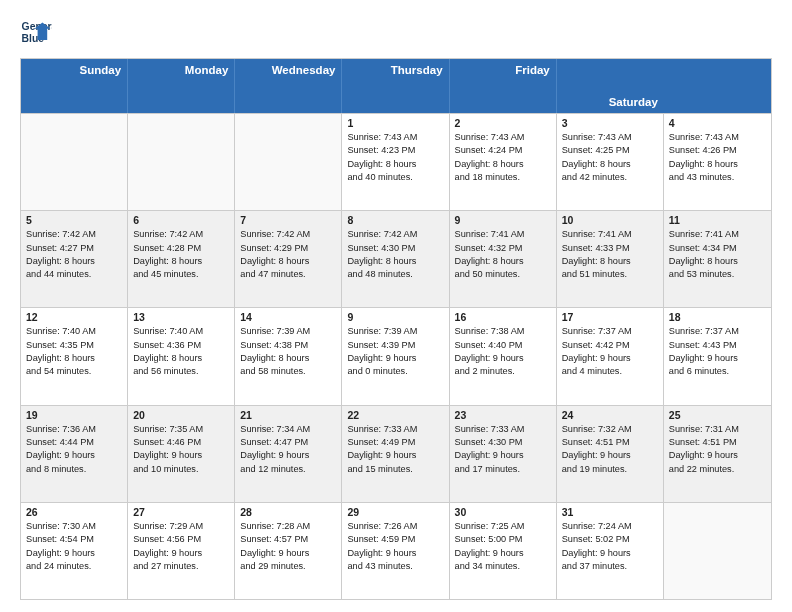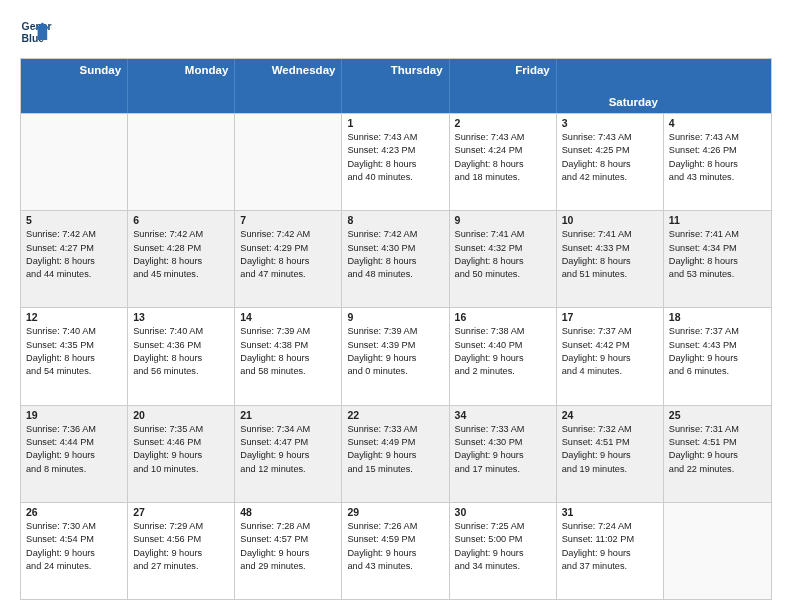--- a/index.html
+++ b/index.html
@@ -284,21 +284,21 @@
             <div class="cell-line">and 12 minutes.</div>
           </div>
           <div class="cal-cell shaded">
             <div class="day-num">22</div>
             <div class="cell-line">Sunrise: 7:33 AM</div>
             <div class="cell-line">Sunset: 4:49 PM</div>
             <div class="cell-line">Daylight: 9 hours</div>
             <div class="cell-line">and 15 minutes.</div>
           </div>
           <div class="cal-cell shaded">
-            <div class="day-num">34</div>
+            <div class="day-num">23</div>
             <div class="cell-line">Sunrise: 7:33 AM</div>
             <div class="cell-line">Sunset: 4:30 PM</div>
             <div class="cell-line">Daylight: 9 hours</div>
             <div class="cell-line">and 17 minutes.</div>
           </div>
           <div class="cal-cell shaded">
             <div class="day-num">24</div>
             <div class="cell-line">Sunrise: 7:32 AM</div>
             <div class="cell-line">Sunset: 4:51 PM</div>
             <div class="cell-line">Daylight: 9 hours</div>
@@ -321,21 +321,21 @@
             <div class="cell-line">and 24 minutes.</div>
           </div>
           <div class="cal-cell">
             <div class="day-num">27</div>
             <div class="cell-line">Sunrise: 7:29 AM</div>
             <div class="cell-line">Sunset: 4:56 PM</div>
             <div class="cell-line">Daylight: 9 hours</div>
             <div class="cell-line">and 27 minutes.</div>
           </div>
           <div class="cal-cell">
-            <div class="day-num">48</div>
+            <div class="day-num">28</div>
             <div class="cell-line">Sunrise: 7:28 AM</div>
             <div class="cell-line">Sunset: 4:57 PM</div>
             <div class="cell-line">Daylight: 9 hours</div>
             <div class="cell-line">and 29 minutes.</div>
           </div>
           <div class="cal-cell">
             <div class="day-num">29</div>
             <div class="cell-line">Sunrise: 7:26 AM</div>
             <div class="cell-line">Sunset: 4:59 PM</div>
             <div class="cell-line">Daylight: 9 hours</div>
@@ -344,21 +344,21 @@
           <div class="cal-cell">
             <div class="day-num">30</div>
             <div class="cell-line">Sunrise: 7:25 AM</div>
             <div class="cell-line">Sunset: 5:00 PM</div>
             <div class="cell-line">Daylight: 9 hours</div>
             <div class="cell-line">and 34 minutes.</div>
           </div>
           <div class="cal-cell">
             <div class="day-num">31</div>
             <div class="cell-line">Sunrise: 7:24 AM</div>
-            <div class="cell-line">Sunset: 11:02 PM</div>
+            <div class="cell-line">Sunset: 5:02 PM</div>
             <div class="cell-line">Daylight: 9 hours</div>
             <div class="cell-line">and 37 minutes.</div>
           </div>
           <div class="cal-cell empty"></div>
         </div>
       </div>
   </div>
 </div>
 
 </body></html>

